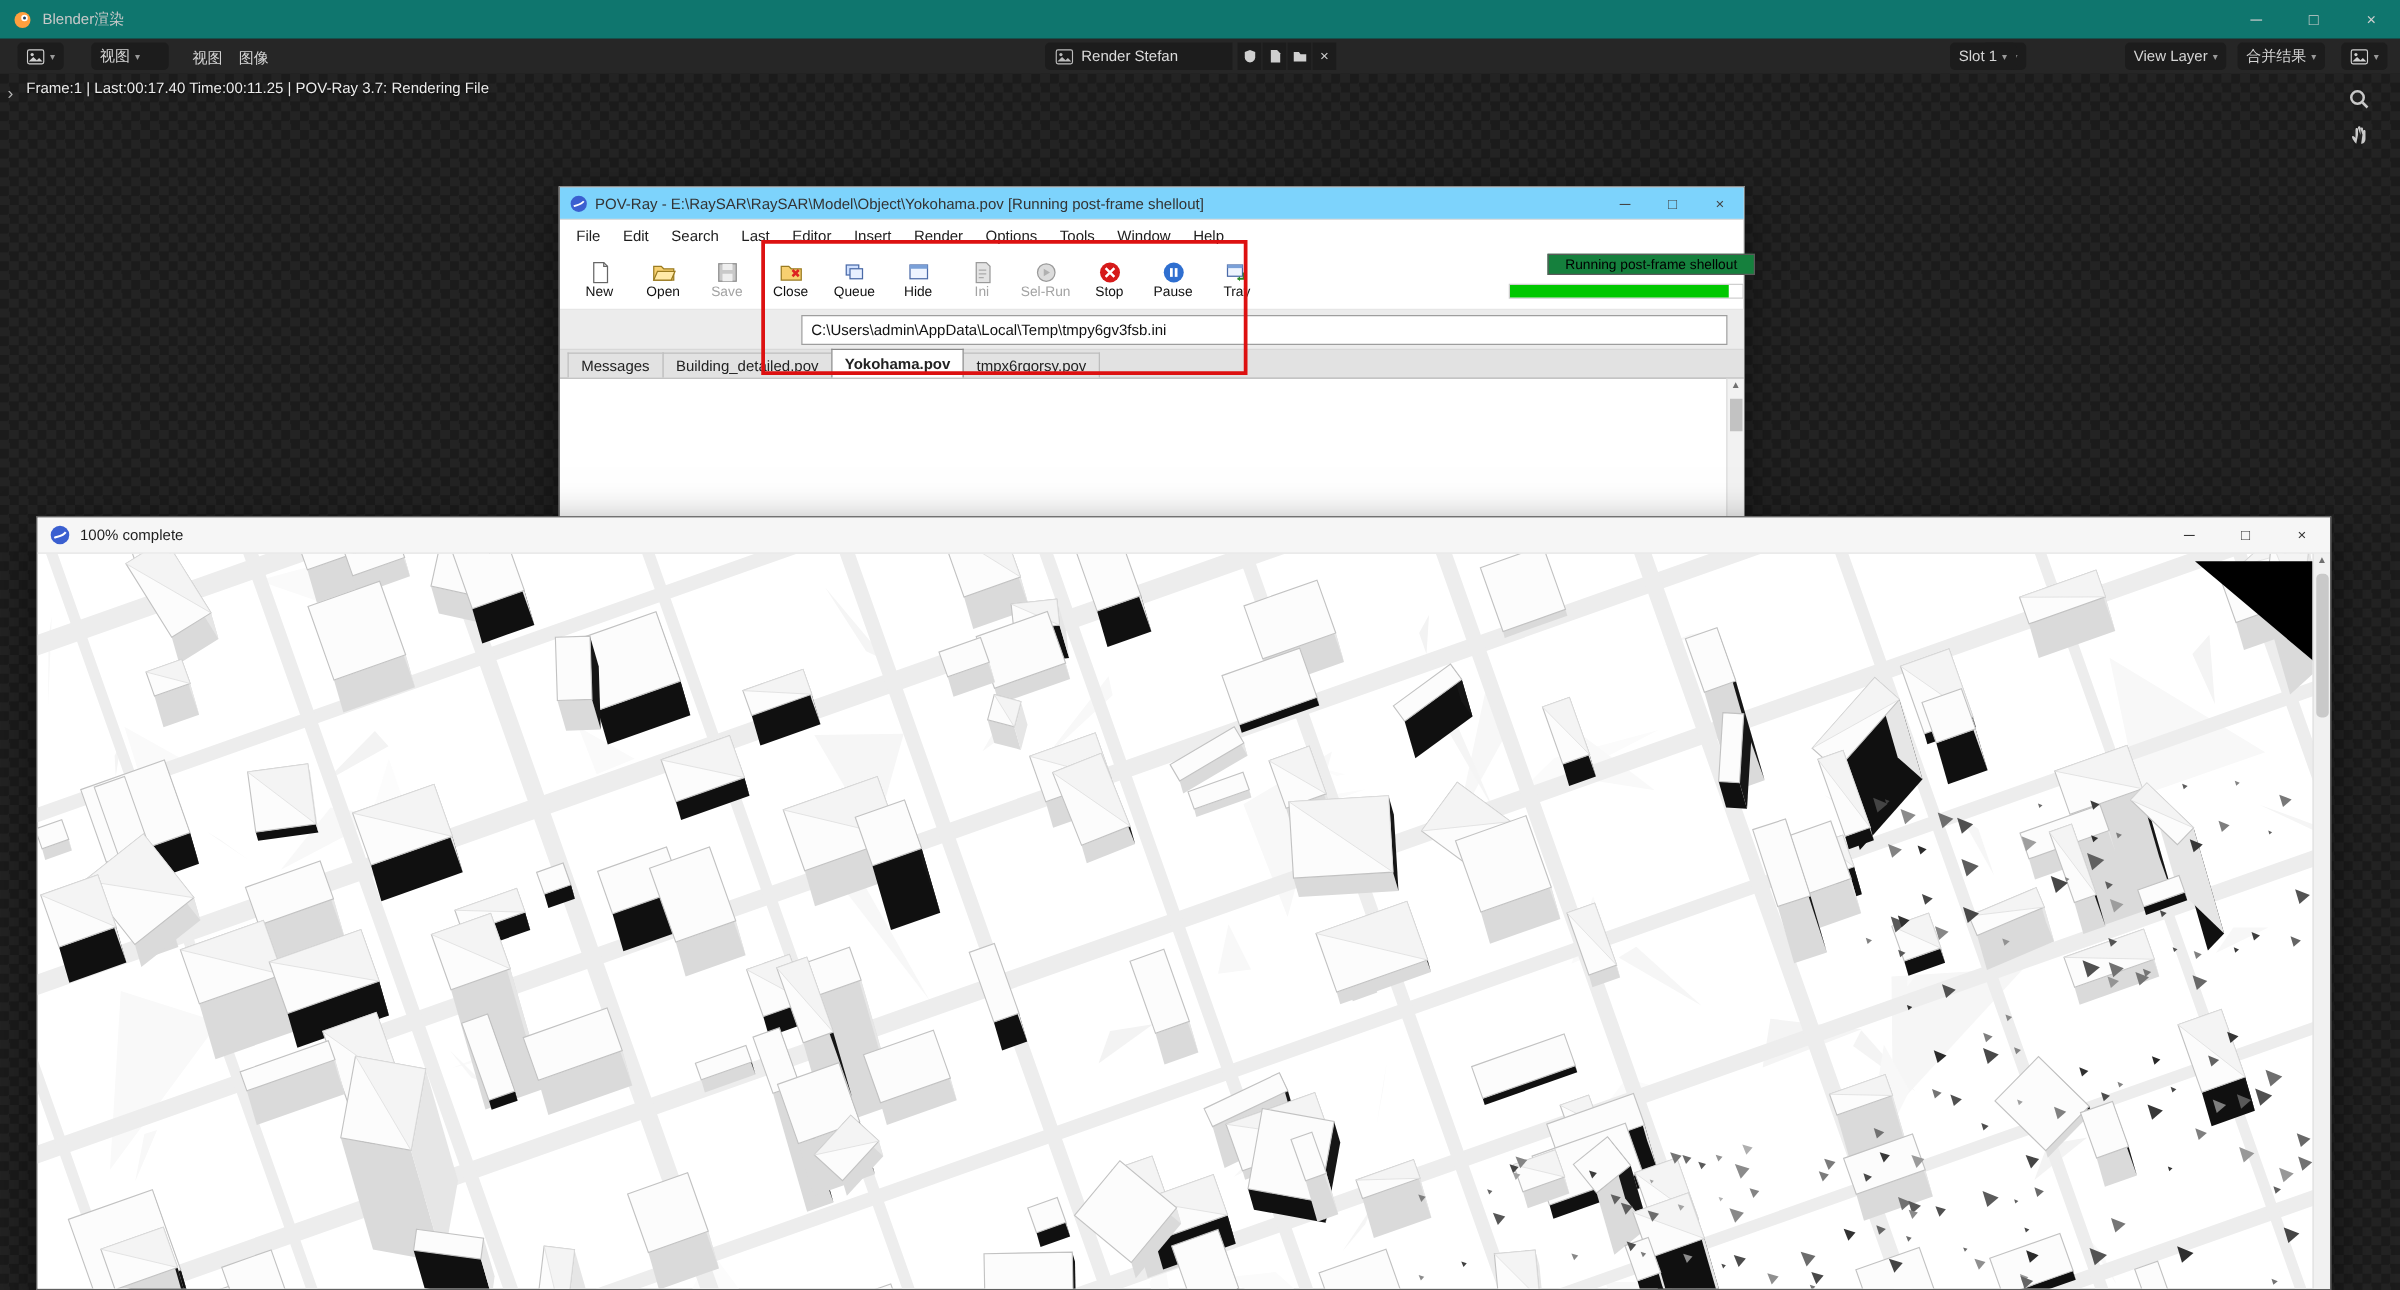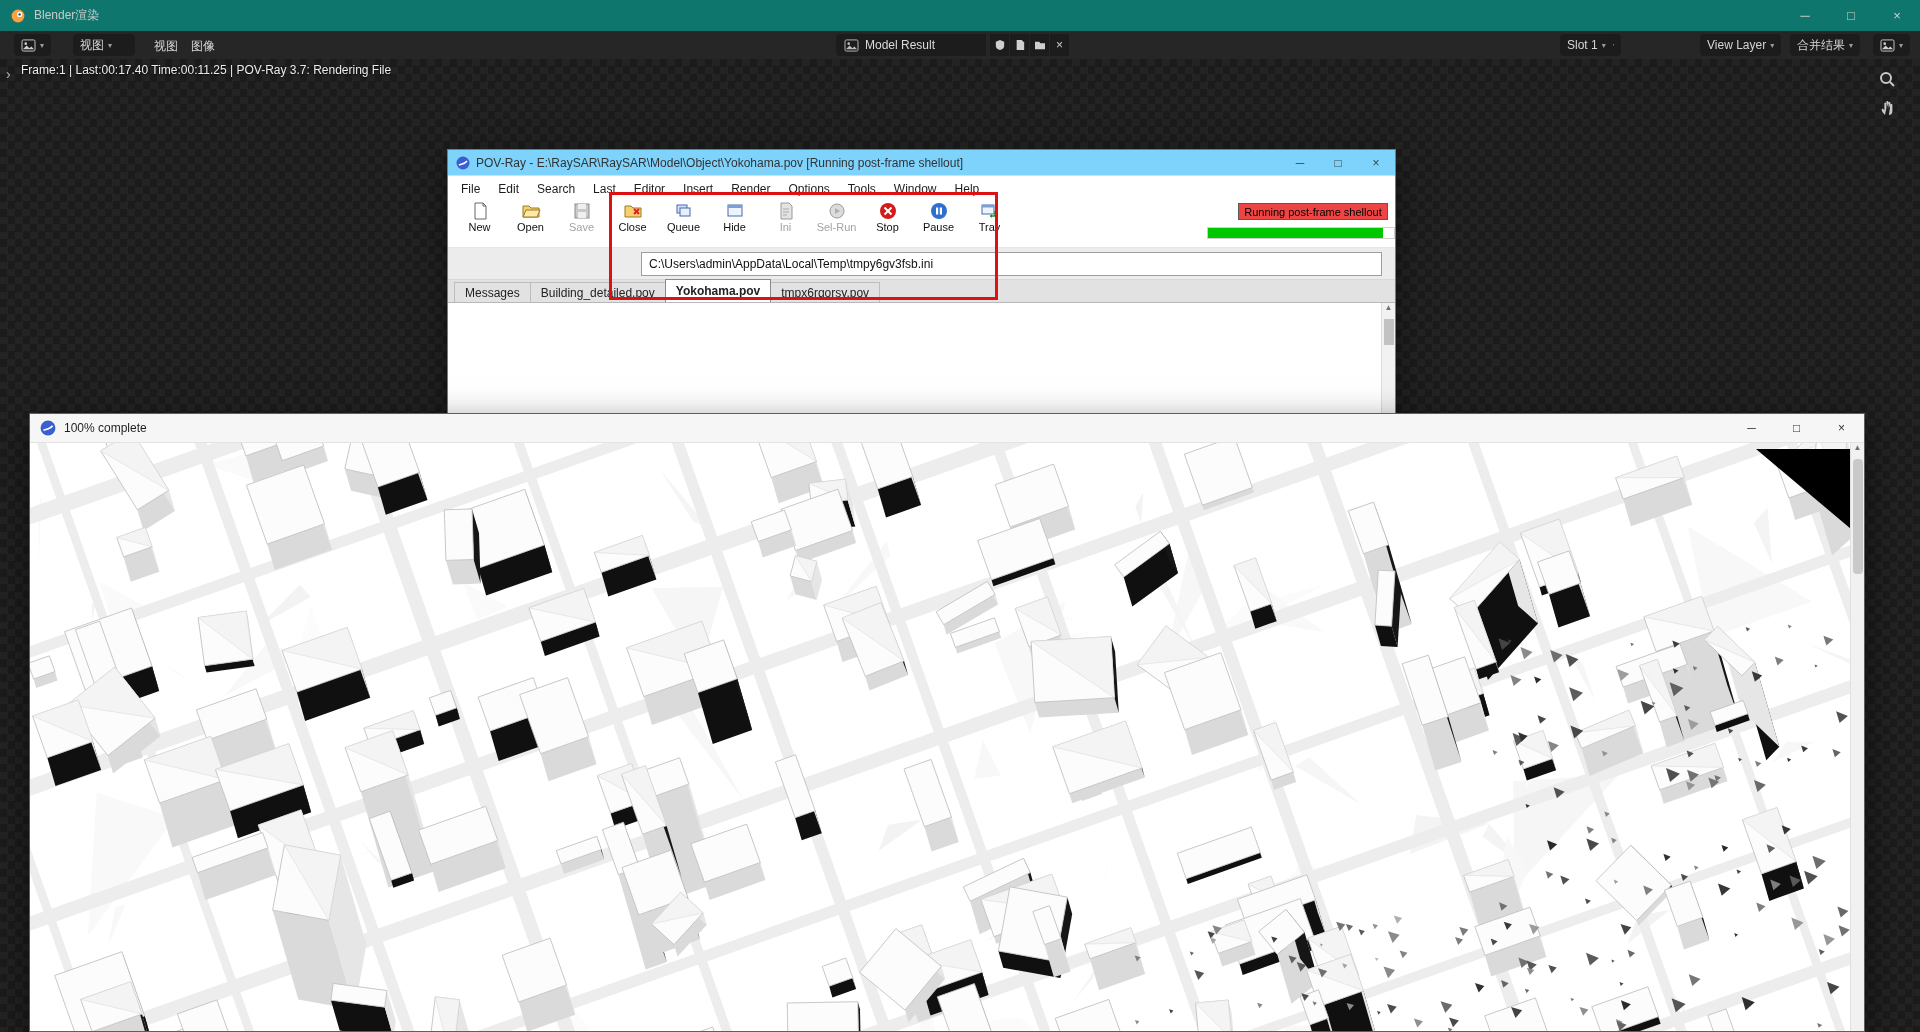--- a/index.html
+++ b/index.html
@@ -35,25 +35,25 @@
     border:1px solid #7a7a7a;box-shadow:0 10px 28px rgba(0,0,0,.5);z-index:10;font-size:12px}
   .pv-titlebar{height:26px;background:#7dd3fc;display:flex;align-items:center;padding-left:8px;
     color:#333;gap:6px;border-bottom:1px solid #dcdcdc}
   .pv-controls{margin-left:auto;display:flex;height:26px}
   .pv-cbtn{width:38px;height:26px;display:flex;align-items:center;justify-content:center;color:#444;font-size:12px}
   .pv-menubar{height:25px;display:flex;align-items:center;padding-left:4px;color:#1d1d1d;font-size:12px}
   .pv-menubar span{padding:3px 9px}
   .pv-toolbar{position:relative;height:47px;display:flex;align-items:center;padding-left:6px;
     border-bottom:1px solid #e6e6e6}
   .pv-btn{width:51px;height:44px;display:flex;flex-direction:column;align-items:center;
-    gap:1px;font-size:11px;color:#101010}
+    justify-content:center;gap:1px;font-size:11px;color:#101010}
   .pv-btn.disabled{color:#a3a3a3}
   .pv-btn svg{width:20px;height:18px}
-  .shellout{position:absolute;left:790px;top:2px;width:150px;height:17px;border:1px solid #5a5a5a;
-    background:#ef4444;font-size:11px;display:flex;align-items:center;justify-content:center;color:#000}
+  .shellout{position:absolute;left:790px;top:2px;width:166px;height:17px;border:1px solid #5a5a5a;
+    background:#15803d;font-size:11px;display:flex;align-items:center;justify-content:center;color:#000}
   .progress{position:absolute;left:759px;top:26px;width:188px;height:12px;background:#fff;border:1px solid #cfcfcf}
   .progress-fill{height:100%;background:#00c800}
   .pv-pathrow{position:relative;height:32px;background:#ececec;border-bottom:1px solid #d8d8d8}
   .pv-path{position:absolute;left:193px;top:4px;width:741px;height:24px;border:1px solid #9e9e9e;
     background:#fff;font-size:12px;color:#111;padding:0 7px;font-family:"Liberation Sans",sans-serif}
   .pv-tabs{position:relative;height:23px;background:#e2e2e2;display:flex;align-items:flex-end;
     padding-left:6px;border-bottom:1px solid #b8b8b8}
   .pv-tab{height:20px;display:flex;align-items:center;padding:0 10px;font-size:12px;color:#222;
     background:#e2e2e2;border:1px solid #bdbdbd;border-bottom:none;margin-right:-1px}
   .pv-tab.active{height:23px;background:#fff;font-weight:bold;border-color:#8a8a8a;position:relative;z-index:2}
@@ -121,21 +121,21 @@
     </div>
     <span class="bl-menu" style="left:148px">视图</span>
     <span class="bl-menu" style="left:185px">图像</span>
 
     <div class="bl-datablock">
       <svg width="15" height="13" viewBox="0 0 16 14">
           <rect x="1" y="1" width="14" height="12" rx="1.5" fill="none" stroke="#bdbdbd"></rect>
           <circle cx="5" cy="5" r="1.4" fill="#bdbdbd"></circle>
           <path d="M2 11l4-4 3 3 2-2 3 3z" fill="#bdbdbd"></path>
         </svg>
-      <span>Model Result</span>
+      <span>Render Stefan</span>
     </div>
     <div class="bl-dbbtn" style="left:990px">
       <svg width="10" height="12" viewBox="0 0 12 14">
           <path d="M6 1l5 2v5c0 3-3 5-5 5S1 11 1 8V3z" fill="#cfcfcf"></path>
         </svg>
     </div>
     <div class="bl-dbbtn" style="left:1010px">
       <svg width="10" height="12" viewBox="0 0 12 14">
           <path d="M2 1h6l3 3v9H2z" fill="#cfcfcf"></path>
         </svg>

